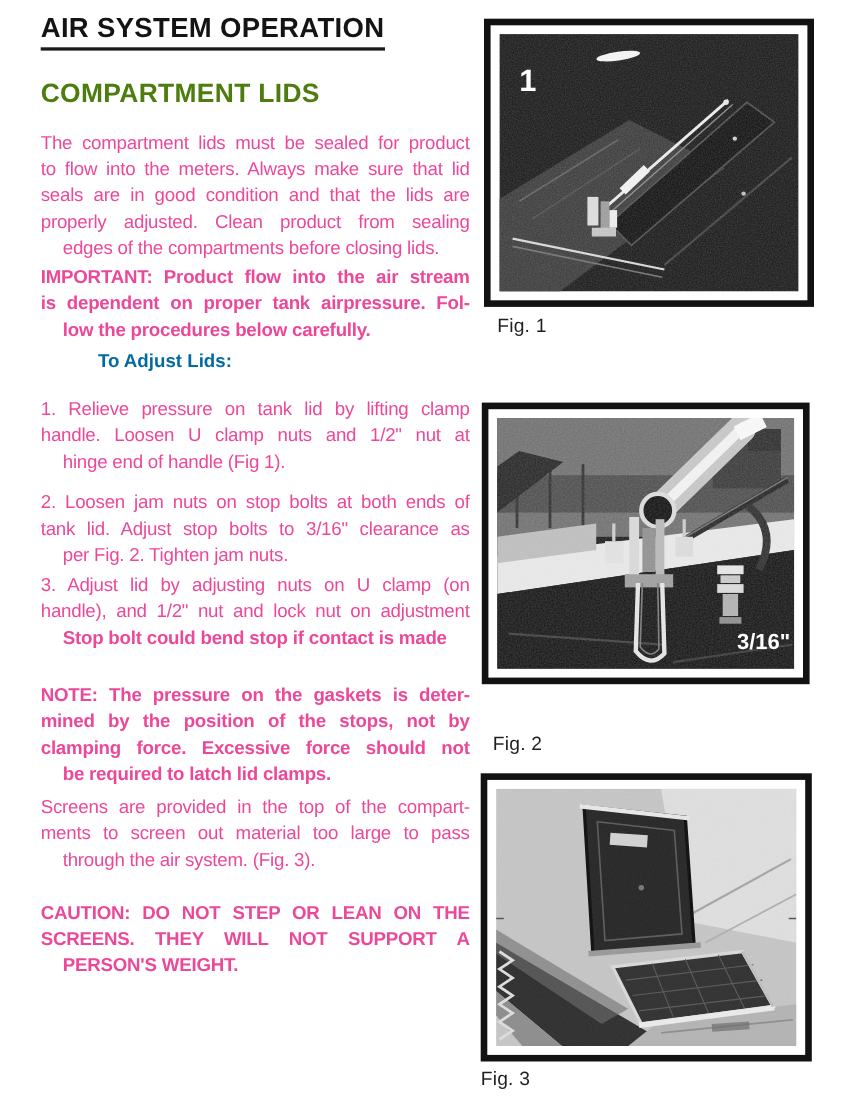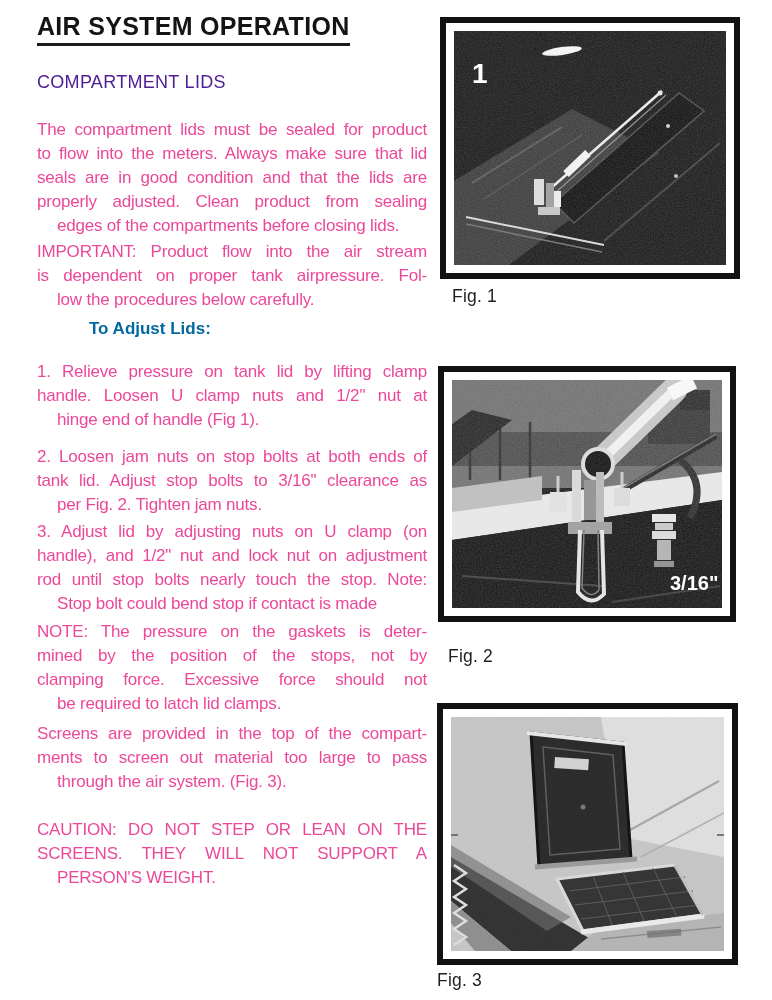--- a/index.html
+++ b/index.html
@@ -11,29 +11,29 @@
     position:relative;
     overflow:hidden;
   }
   .para { position:absolute; left:37px; width:390px; }
   .line {
     font-size:17px; line-height:24px; letter-spacing:-0.2px;
     text-align:justify; text-align-last:justify; white-space:nowrap;
     color:#ec4899;
   }
   .line.last { text-align-last:left;margin-left:20px; }
-  .bold, .bold .line, .line.bold { font-weight:normal; }
+  .bold, .bold .line, .line.bold { font-weight:bold; }
   .title-wrap { position:absolute; left:37px; top:12px; }
   .title-text {
     display:inline-block;
     font-size:25px; font-weight:bold; letter-spacing:0.3px;
     color:#141414;
     border-bottom:3px solid #1a1a1a; padding-bottom:2px;
   }
-  .h2 { position:absolute; left:37px; top:72px; font-size:18px; font-weight:normal; letter-spacing:0.3px; color:#4c1d95; }
+  .h2 { position:absolute; left:37px; top:72px; font-size:24px; font-weight:bold; letter-spacing:0.3px; color:#4d7c0f; }
   .adjust-heading { position:absolute; left:89px; top:319px; font-size:17px; font-weight:bold; color:#0369a1; }
   .figframe {
     position:absolute; box-sizing:border-box;
     border:6px solid #121212; background:#ffffff; padding:8px;
   }
   .figframe svg { display:block; }
   .figcap { position:absolute; font-size:17.5px; color:#1f1f1f; letter-spacing:0.2px; }
 </style>
 </head>
 <body>
@@ -68,21 +68,20 @@
 
 <div class="para" style="top:445px">
   <div class="line">2.  Loosen jam nuts on stop bolts at both ends of</div>
   <div class="line">tank lid.  Adjust stop bolts to 3/16" clearance as</div>
   <div class="line last">per Fig. 2.  Tighten jam nuts.</div>
 </div>
 
 <div class="para" style="top:520px">
   <div class="line">3.  Adjust lid by adjusting nuts on U clamp (on</div>
   <div class="line">handle), and 1/2" nut and lock nut on adjustment</div>
-  <div class="line"><span>rod until stop bolts nearly touch the stop. </span> <span class="bold">Note:</span></div>
   <div class="line last bold">Stop bolt could bend stop if contact is made</div>
 </div>
 
 <div class="para bold" style="top:620px">
   <div class="line">NOTE:  The pressure on the gaskets is deter-</div>
   <div class="line">mined by the position of the stops, not by</div>
   <div class="line">clamping force.  Excessive force should not</div>
   <div class="line last">be required to latch lid clamps.</div>
 </div>
 
@@ -172,21 +171,21 @@
     <path d="M 132,150 L 130,208 Q 139,220 147,210 L 146,150" fill="none" stroke="#777777" stroke-width="1.5"></path>
     <rect x="200" y="134" width="24" height="8" fill="#e6e6e6"></rect>
     <rect x="203" y="143" width="18" height="7" fill="#c9c9c9"></rect>
     <rect x="200" y="151" width="24" height="8" fill="#dadada"></rect>
     <rect x="205" y="160" width="14" height="20" fill="#b0b0b0"></rect>
     <rect x="202" y="181" width="20" height="6" fill="#8b8b8b"></rect>
     <rect width="270" height="228" filter="url(#g2)" opacity="0.45"></rect>
     <text x="218" y="210" font-size="20" font-weight="bold" fill="#ffffff">3/16"</text>
   </svg>
 </div>
-<div class="figcap" style="left:448px; top:646px">Fig. 2</div>
+<div class="figcap" style="left:448px; top:666px">Fig. 2</div>
 
 <div class="figframe" style="left:437px; top:703px; width:301px; height:262px">
   <svg width="273" height="234" viewBox="0 0 273 234">
     <defs>
       <filter id="g3" x="0" y="0" width="100%" height="100%">
         <feTurbulence type="fractalNoise" baseFrequency="0.9" numOctaves="2" seed="11"></feTurbulence>
         <feColorMatrix type="matrix" values="0 0 0 0 0.3  0 0 0 0 0.3  0 0 0 0 0.3  0 0 0 0.25 0"></feColorMatrix>
       </filter>
     </defs>
     <rect width="273" height="234" fill="#c9c9c9"></rect>

